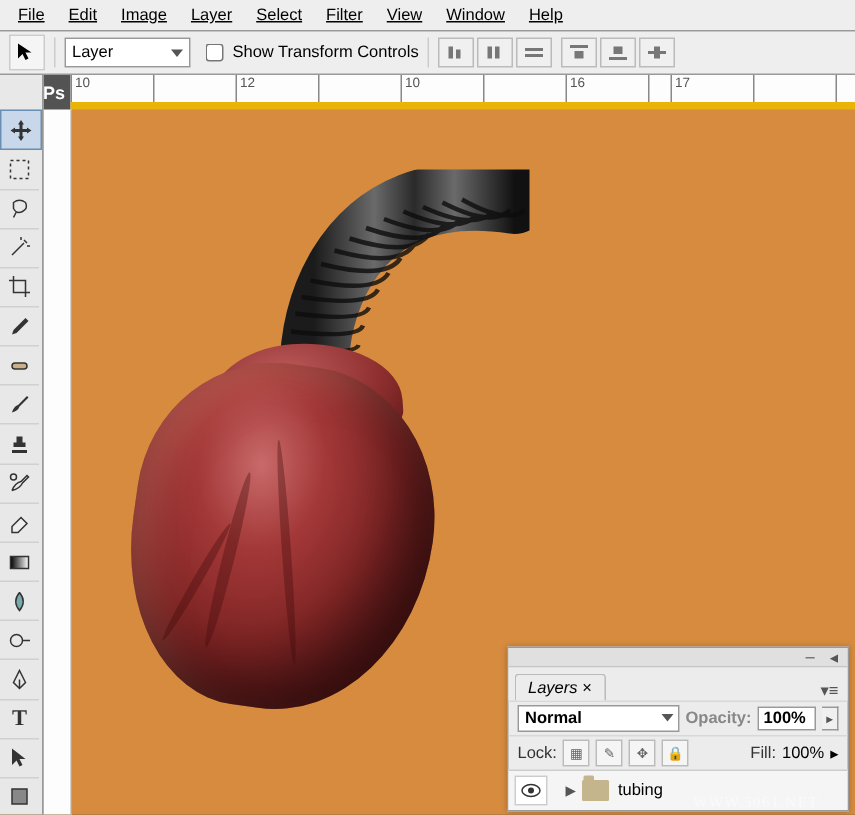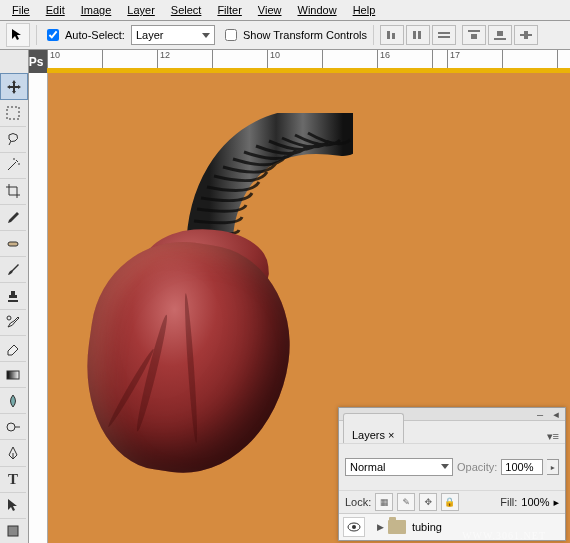--- a/index.html
+++ b/index.html
@@ -250,39 +250,41 @@
     color: #555;
   }
   .lp-tabs {
     display: flex;
     align-items: flex-end;
     height: 22px;
     padding-left: 4px;
     background: #ececec;
   }
   .lp-tab {
-    padding: 15px 8px 2px;
+    padding: 3px 8px 2px;
     background: #ececec;
     border: 1px solid #bbb;
     border-bottom: none;
     border-radius: 3px 3px 0 0;
     margin-right: 2px;
+    font-style: italic;
   }
   .lp-menu {
     margin-left: auto;
     padding: 0 6px;
     color: #555;
   }
   .lp-row {
     display: flex;
     align-items: center;
     height: 22px;
-    padding: 12px 6px;
+    padding: 0 6px;
     gap: 4px;
     border-top: 1px solid #d8d8d8;
+    font-weight: bold;
   }
   .lp-row .sel {
     flex: 0 0 86px;
     height: 16px;
     background: white;
     border: 1px solid #999;
     padding: 0 16px 0 4px;
     display: flex;
     align-items: center;
     position: relative;
@@ -405,24 +407,20 @@
   <div class="item"><span class="underline">Help</span></div>
 </div>
 
 <div class="optionsbar">
   <div class="move-icon">
     <svg width="16" height="16" viewBox="0 0 16 16">
         <path d="M2 2 L2 12 L5 9 L7 13 L9 12 L7 8 L11 8 Z" fill="#000"></path>
       </svg>
   </div>
   <div class="sep"></div>
-  <label>
-    <input type="checkbox" checked="" style="">
-    <span>Auto-Select:</span>
-  </label>
   <div class="sel">
     <span>Layer</span>
   </div>
   <label>
     <input type="checkbox" style="">
     <span>Show Transform Controls</span>
   </label>
   <div class="sep"></div>
   <div class="icongrp">
     <div class="iconbtn">

